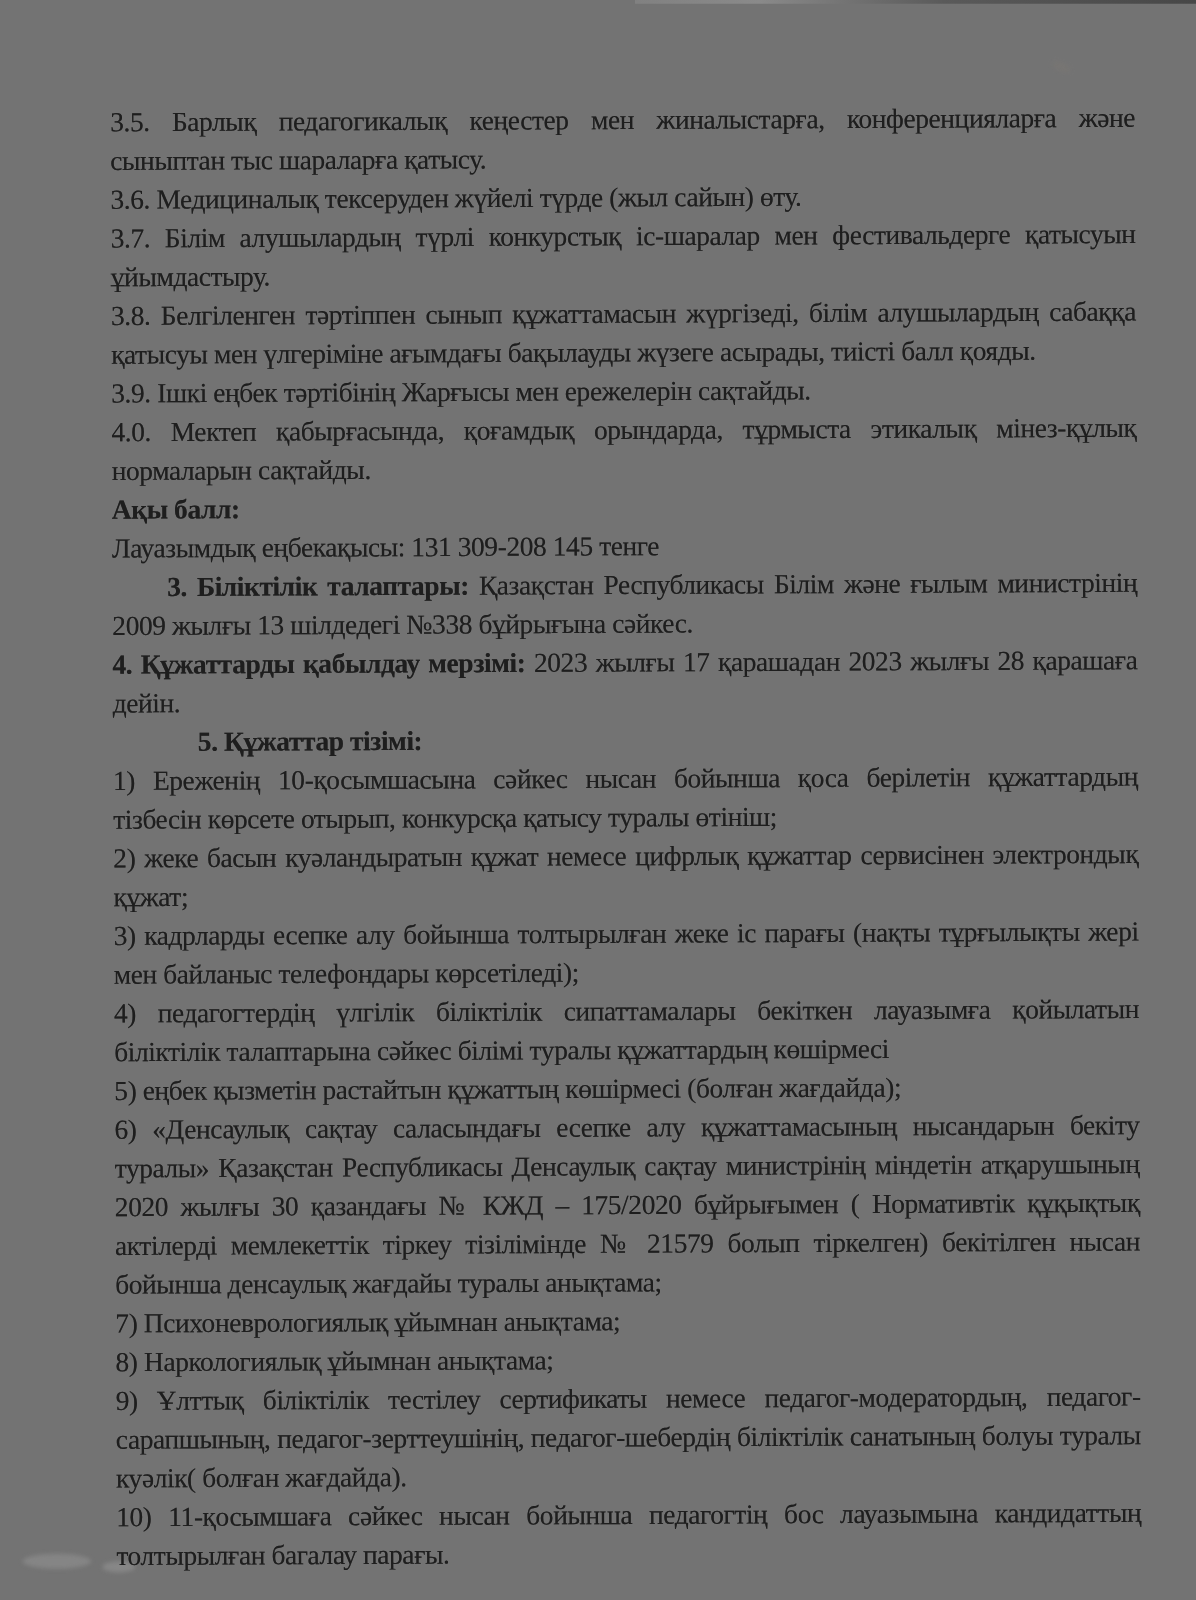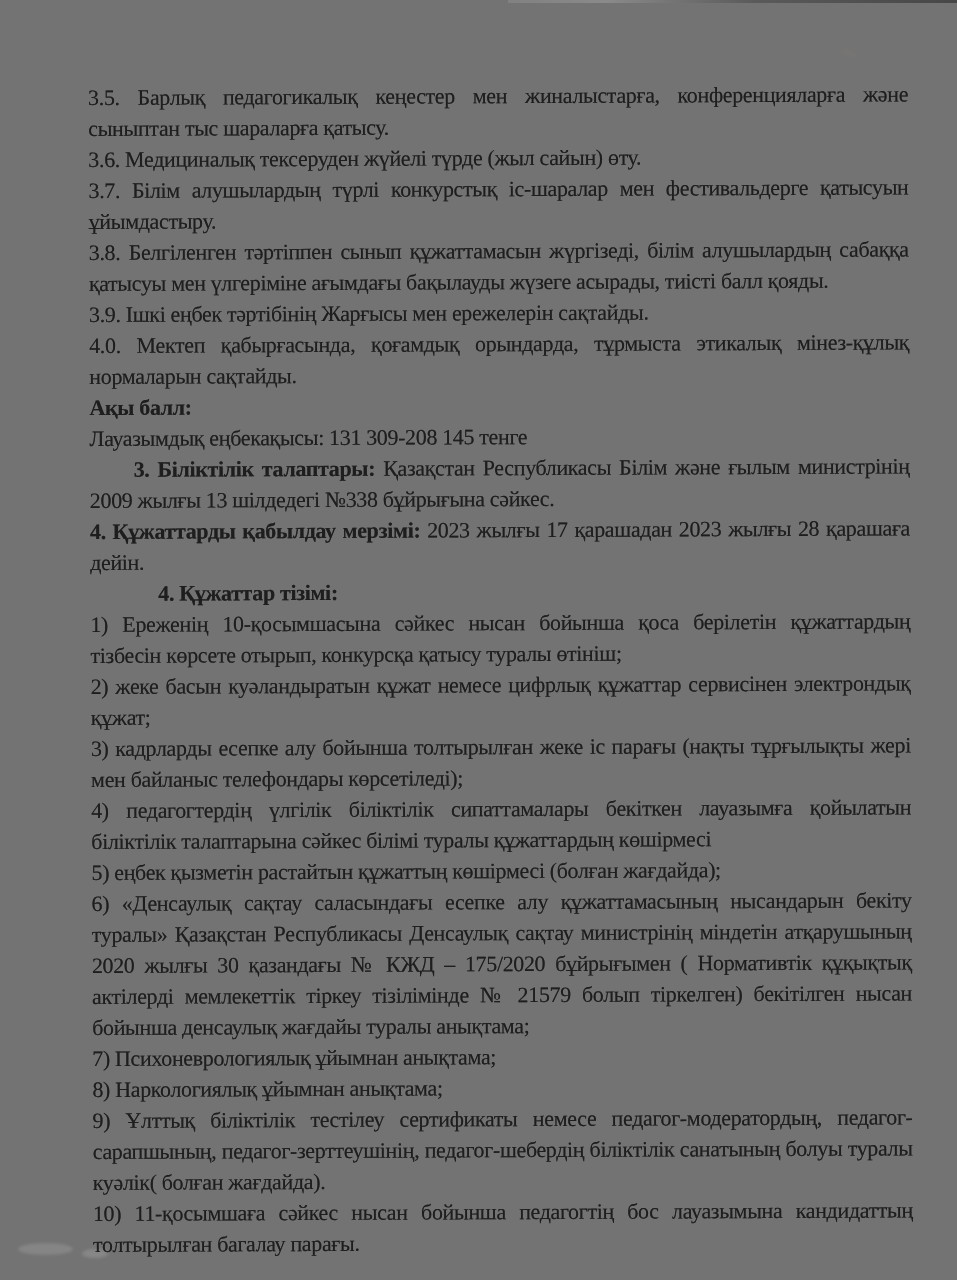--- a/index.html
+++ b/index.html
@@ -68,21 +68,21 @@
     <p class="para"><span>3.5. Барлық педагогикалық кеңестер мен жиналыстарға, конференцияларға және сыныптан тыс шараларға қатысу.</span></p>
     <p class="para"><span>3.6. Медициналық тексеруден жүйелі түрде (жыл сайын) өту.</span></p>
     <p class="para"><span>3.7. Білім алушылардың түрлі конкурстық іс-шаралар мен фестивальдерге қатысуын ұйымдастыру.</span></p>
     <p class="para"><span>3.8. Белгіленген тәртіппен сынып құжаттамасын жүргізеді, білім алушылардың сабаққа қатысуы мен үлгеріміне ағымдағы бақылауды жүзеге асырады, тиісті балл қояды.</span></p>
     <p class="para"><span>3.9. Ішкі еңбек тәртібінің Жарғысы мен ережелерін сақтайды.</span></p>
     <p class="para"><span>4.0. Мектеп қабырғасында, қоғамдық орындарда, тұрмыста этикалық мінез-құлық нормаларын сақтайды.</span></p>
     <p class="para b"><span>Ақы балл:</span></p>
     <p class="para"><span>Лауазымдық еңбекақысы: 131 309-208 145 тенге</span></p>
     <p class="para ind-1"><span class="b">3. Біліктілік талаптары:</span><span> Қазақстан Республикасы Білім және ғылым министрінің 2009 жылғы 13 шілдедегі №338 бұйрығына сәйкес.</span></p>
     <p class="para"><span class="b">4. Құжаттарды қабылдау мерзімі:</span><span> 2023 жылғы 17 қарашадан 2023 жылғы 28 қарашаға дейін.</span></p>
-    <p class="para b ind-2"><span>4. Құжаттар тізімі:</span></p>
+    <p class="para b ind-2"><span>5. Құжаттар тізімі:</span></p>
     <p class="para"><span>1) Ереженің 10-қосымшасына сәйкес нысан бойынша қоса берілетін құжаттардың тізбесін көрсете отырып, конкурсқа қатысу туралы өтініш;</span></p>
     <p class="para"><span>2) жеке басын куәландыратын құжат немесе цифрлық құжаттар сервисінен электрондық құжат;</span></p>
     <p class="para"><span>3) кадрларды есепке алу бойынша толтырылған жеке іс парағы (нақты тұрғылықты жері мен байланыс телефондары көрсетіледі);</span></p>
     <p class="para"><span>4) педагогтердің үлгілік біліктілік сипаттамалары бекіткен лауазымға қойылатын біліктілік талаптарына сәйкес білімі туралы құжаттардың көшірмесі</span></p>
     <p class="para"><span>5) еңбек қызметін растайтын құжаттың көшірмесі (болған жағдайда);</span></p>
     <p class="para"><span>6) «Денсаулық сақтау саласындағы есепке алу құжаттамасының нысандарын бекіту туралы» Қазақстан Республикасы Денсаулық сақтау министрінің міндетін атқарушының 2020 жылғы 30 қазандағы № КЖД – 175/2020 бұйрығымен ( Нормативтік құқықтық актілерді мемлекеттік тіркеу тізілімінде № 21579 болып тіркелген) бекітілген нысан бойынша денсаулық жағдайы туралы анықтама;</span></p>
     <p class="para"><span>7) Психоневрологиялық ұйымнан анықтама;</span></p>
     <p class="para"><span>8) Наркологиялық ұйымнан анықтама;</span></p>
     <p class="para"><span>9) Ұлттық біліктілік тестілеу сертификаты немесе педагог-модератордың, педагог-сарапшының, педагог-зерттеушінің, педагог-шебердің біліктілік санатының болуы туралы куәлік( болған жағдайда).</span></p>
     <p class="para"><span>10) 11-қосымшаға сәйкес нысан бойынша педагогтің бос лауазымына кандидаттың толтырылған багалау парағы.</span></p>

